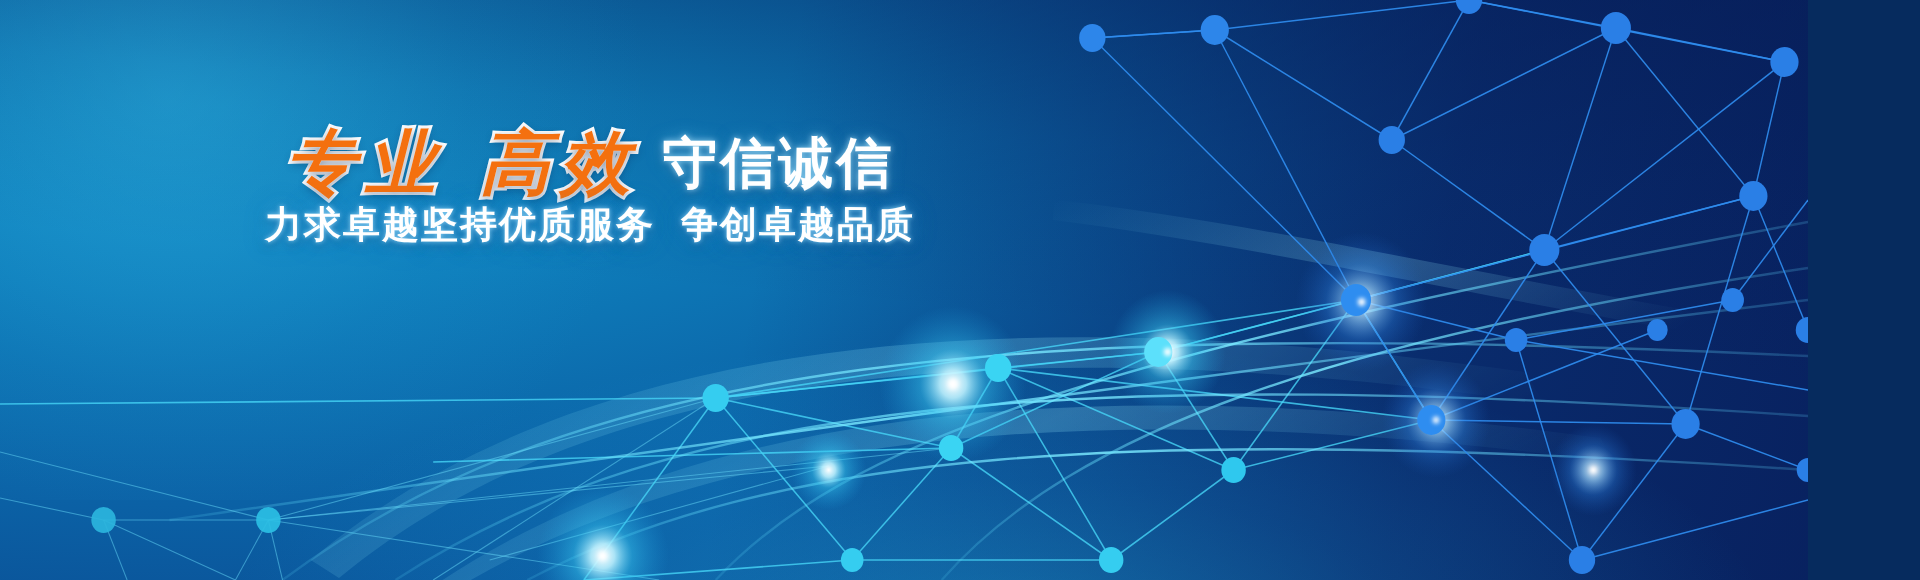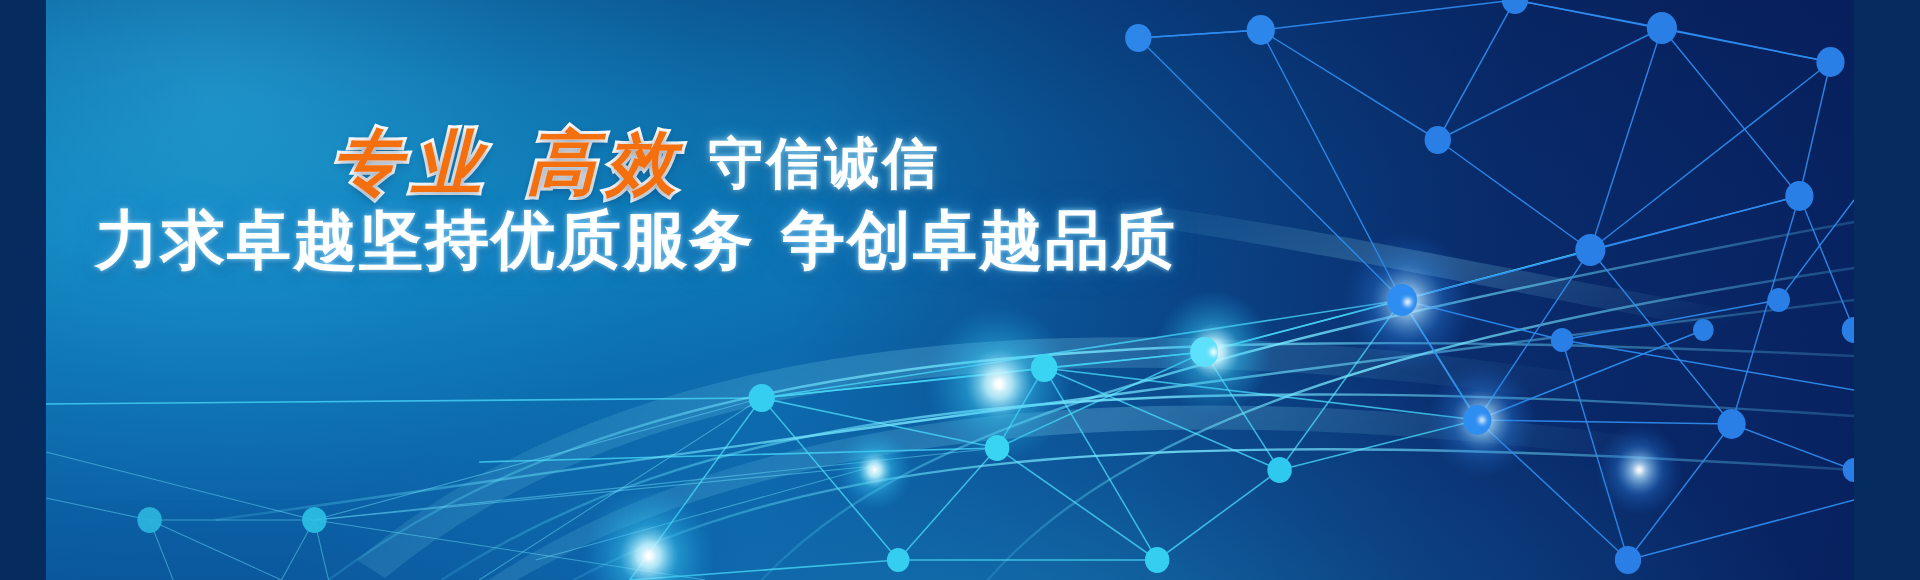--- a/index.html
+++ b/index.html
@@ -6,21 +6,20 @@
   html,body{margin:0;padding:0;background:#062b5e;}
   *{box-sizing:border-box;}
 
   .banner{
     position:relative;
     width:1808px;
     height:580px;
     overflow:hidden;
     font-family:"Liberation Sans","DejaVu Sans",sans-serif;
     background:#0a6fae;
-    margin-left:46px;
   }
 
   
   .bg-base{
     position:absolute; inset:0;
     background:
       radial-gradient(125% 150% at 12% 18%, #1391c9 0%, #0e7ebb 22%, #0b62a6 45%, #0a4a91 68%, #093a7e 100%);
   }
   .bg-right-dark{
     position:absolute; inset:0;
@@ -90,21 +89,21 @@
     color:#ffffff;
     margin-left:18px;
     vertical-align:middle;
     text-shadow:
       0 0 6px rgba(160,225,255,0.9),
       0 0 16px rgba(90,190,240,0.65),
       0 3px 10px rgba(2,28,70,0.5);
   }
   .line2{
     white-space:nowrap;
-    font-size:64px;
+    font-size:37px;
     font-weight:700;
     letter-spacing:2px;
     color:#ffffff;
     line-height:1.15;
     text-shadow:
       0 0 5px rgba(150,220,255,0.95),
       0 0 14px rgba(70,175,235,0.7),
       0 0 28px rgba(40,140,220,0.45),
       0 3px 10px rgba(2,28,70,0.5);
   }

